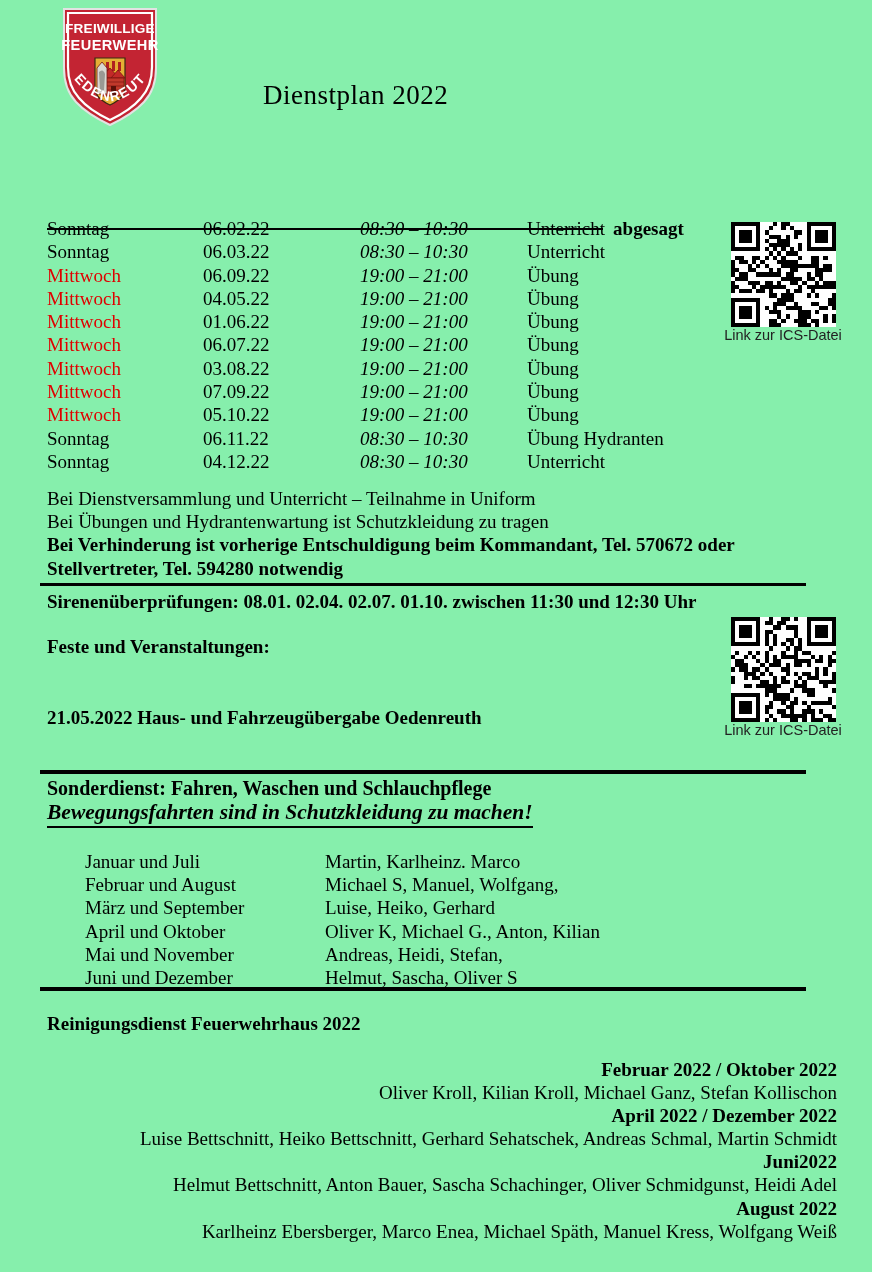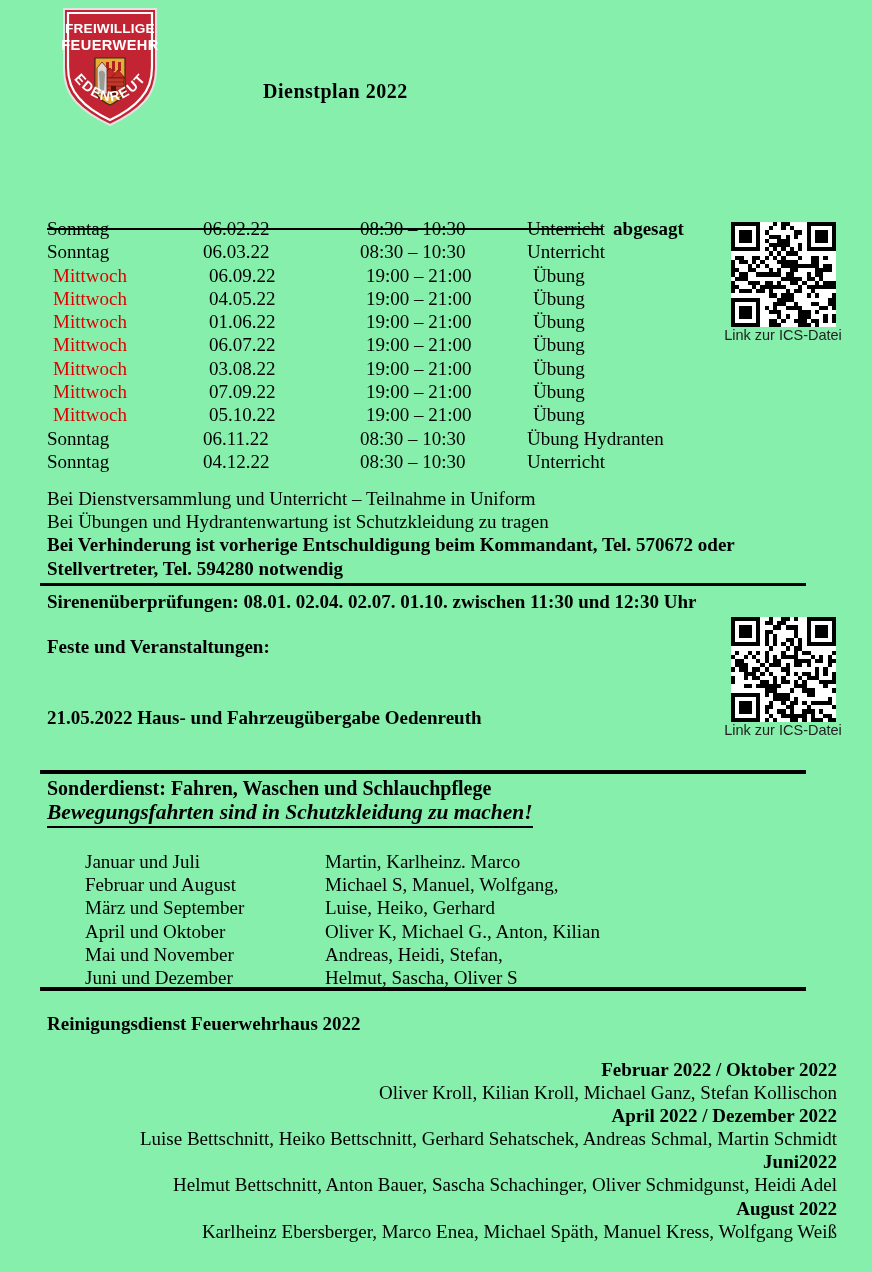--- a/index.html
+++ b/index.html
@@ -9,31 +9,31 @@
     background:#86efac;
     font-family:"Liberation Serif", serif;
     font-size:19px;
     color:#000;
     overflow:hidden;
   }
   
   .logo{position:absolute;left:57px;top:6px;width:106px;height:122px;}
   .doc-title{
     position:absolute;left:263px;top:80px;
-    font-size:20px;font-weight:bold;letter-spacing:.5px;
+    font-size:27px;font-weight:normal;letter-spacing:.5px;
   }
   
   .schedule{position:absolute;left:47px;top:218px;width:660px;}
   .sched-row{display:flex;height:23.3px;position:relative;white-space:nowrap;}
   .c-day{width:156px;}
   .c-date{width:157px;}
-  .c-time{width:167px;}
+  .c-time{width:167px;font-style:italic;}
   .c-type{flex:0 0 auto;}
   .c-note{font-weight:bold;margin-left:8px;}
-  .red{color:#e00000;margin-left:6px;}
+  .red{color:#e00000;}
   .strike-line{
     position:absolute;left:0;top:10px;width:556px;height:2px;
     background:#000;pointer-events:none;
   }
   
   .notes{position:absolute;left:47px;top:487px;line-height:23.2px;width:760px;}
   .bold{font-weight:bold;}
   .siren{position:absolute;left:47px;top:591px;font-weight:bold;}
   
   .hr{position:absolute;left:40px;width:766px;background:#000;}

